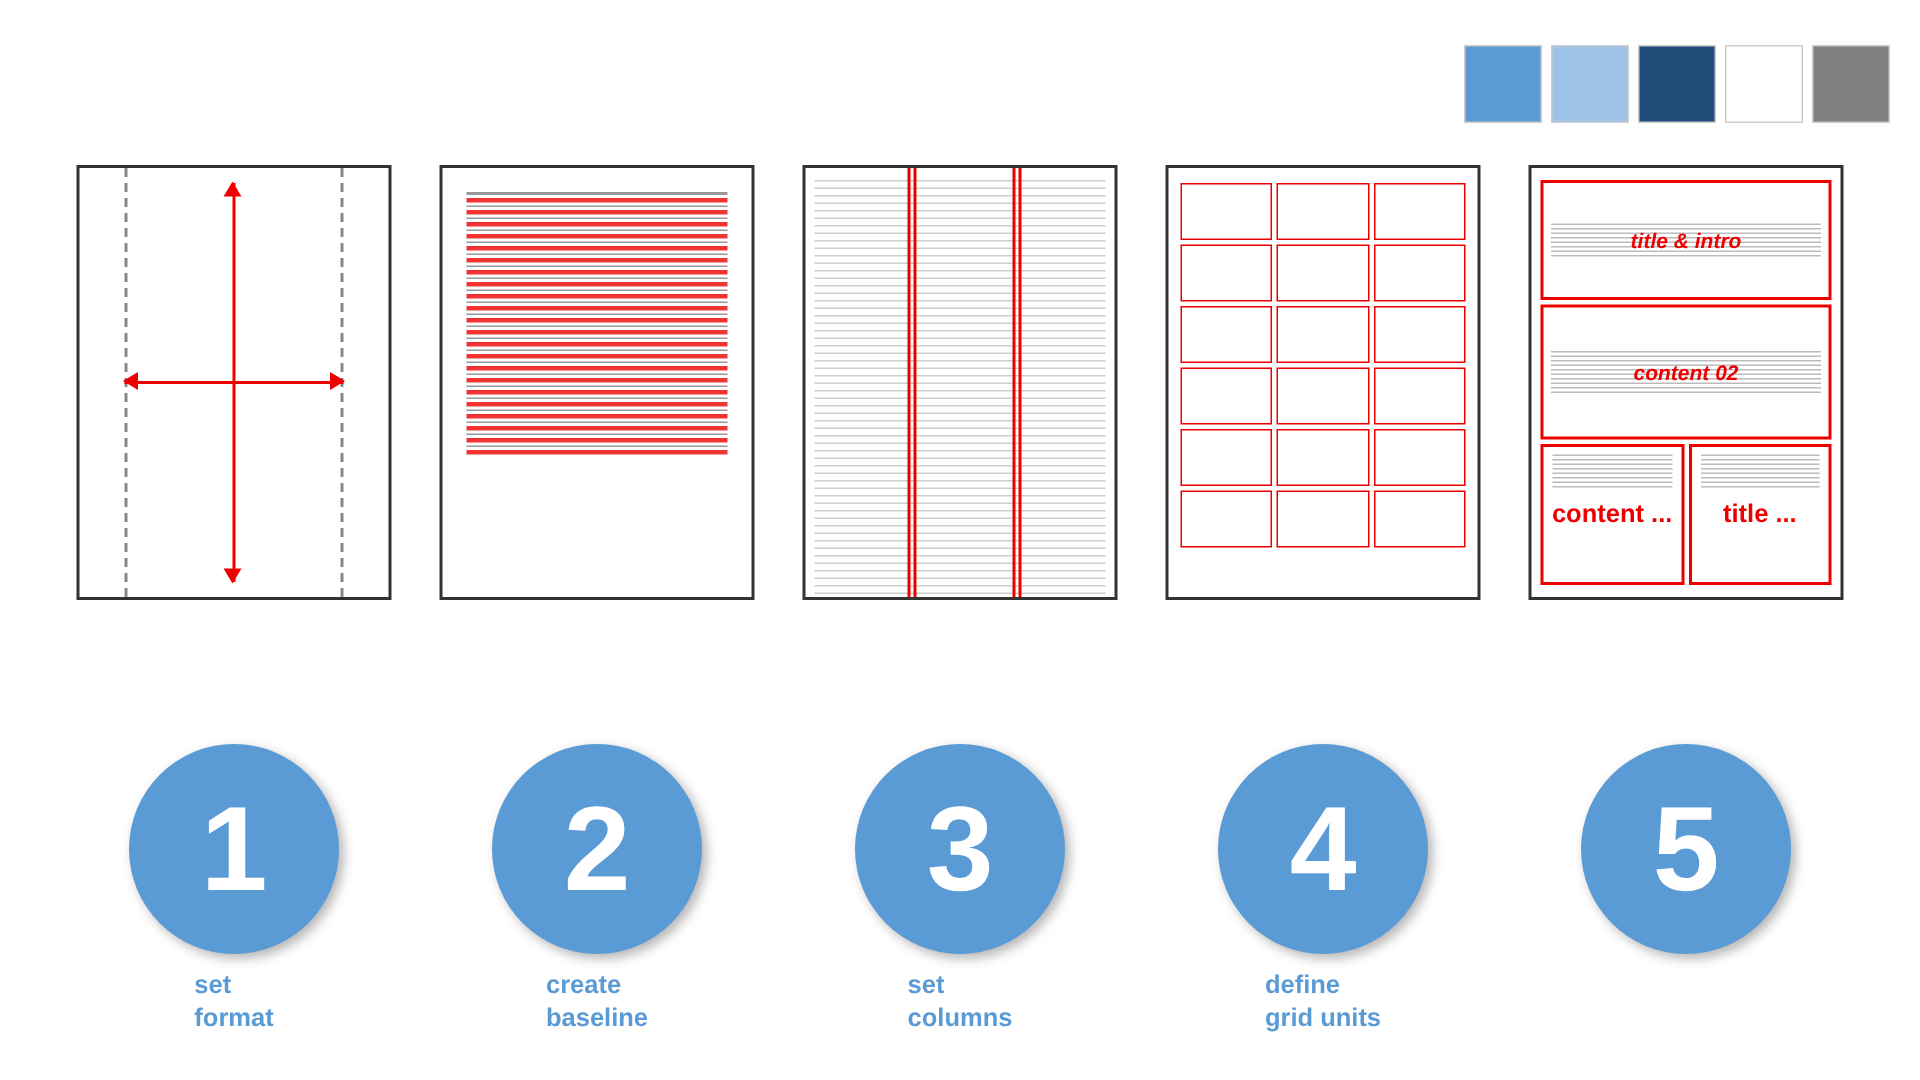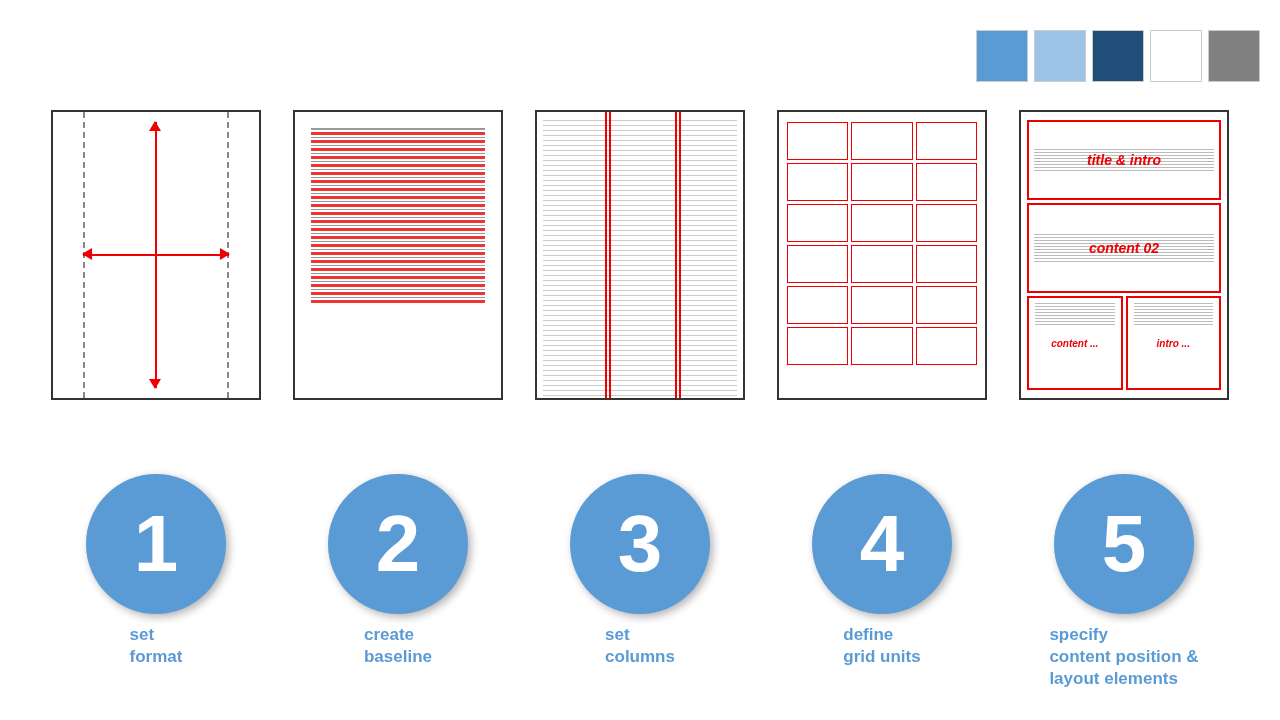--- a/index.html
+++ b/index.html
@@ -206,23 +206,22 @@
     .content-half {
       flex: 1;
       border: 2px solid #e00;
       background: #fff;
       position: relative;
       min-height: 60px;
     }
     .content-half-label {
       position: absolute;
       color: #e00;
-      font-size: 10px;
+      font-size: 17px;
       font-weight: bold;
-      font-style: italic;
       text-align: center;
       width: 100%;
       top: 50%;
       transform: translateY(-50%);
     }
 
     
     .step-circles {
       position: absolute;
       bottom: 30px;
@@ -495,21 +494,21 @@
           <div style="padding:3px 3px;">
             <div class="content-h-line"></div>
             <div class="content-h-line"></div>
             <div class="content-h-line"></div>
             <div class="content-h-line"></div>
             <div class="content-h-line"></div>
             <div class="content-h-line"></div>
             <div class="content-h-line"></div>
             <div class="content-h-line"></div>
           </div>
-          <div class="content-half-label">intro ...</div>
+          <div class="content-half-label">title ...</div>
         </div>
       </div>
     </div>
   </div>
 
 </div>
 
 <div class="step-circles">
 
   <div class="step-item">
@@ -537,16 +536,15 @@
     <div class="step-circle">
       <span class="step-number">4</span>
     </div>
     <div class="step-label">define<br>grid units</div>
   </div>
 
   <div class="step-item">
     <div class="step-circle">
       <span class="step-number">5</span>
     </div>
-    <div class="step-label">specify<br>content position &amp;<br>layout elements</div>
   </div>
 
 </div>
 
 </body></html>

